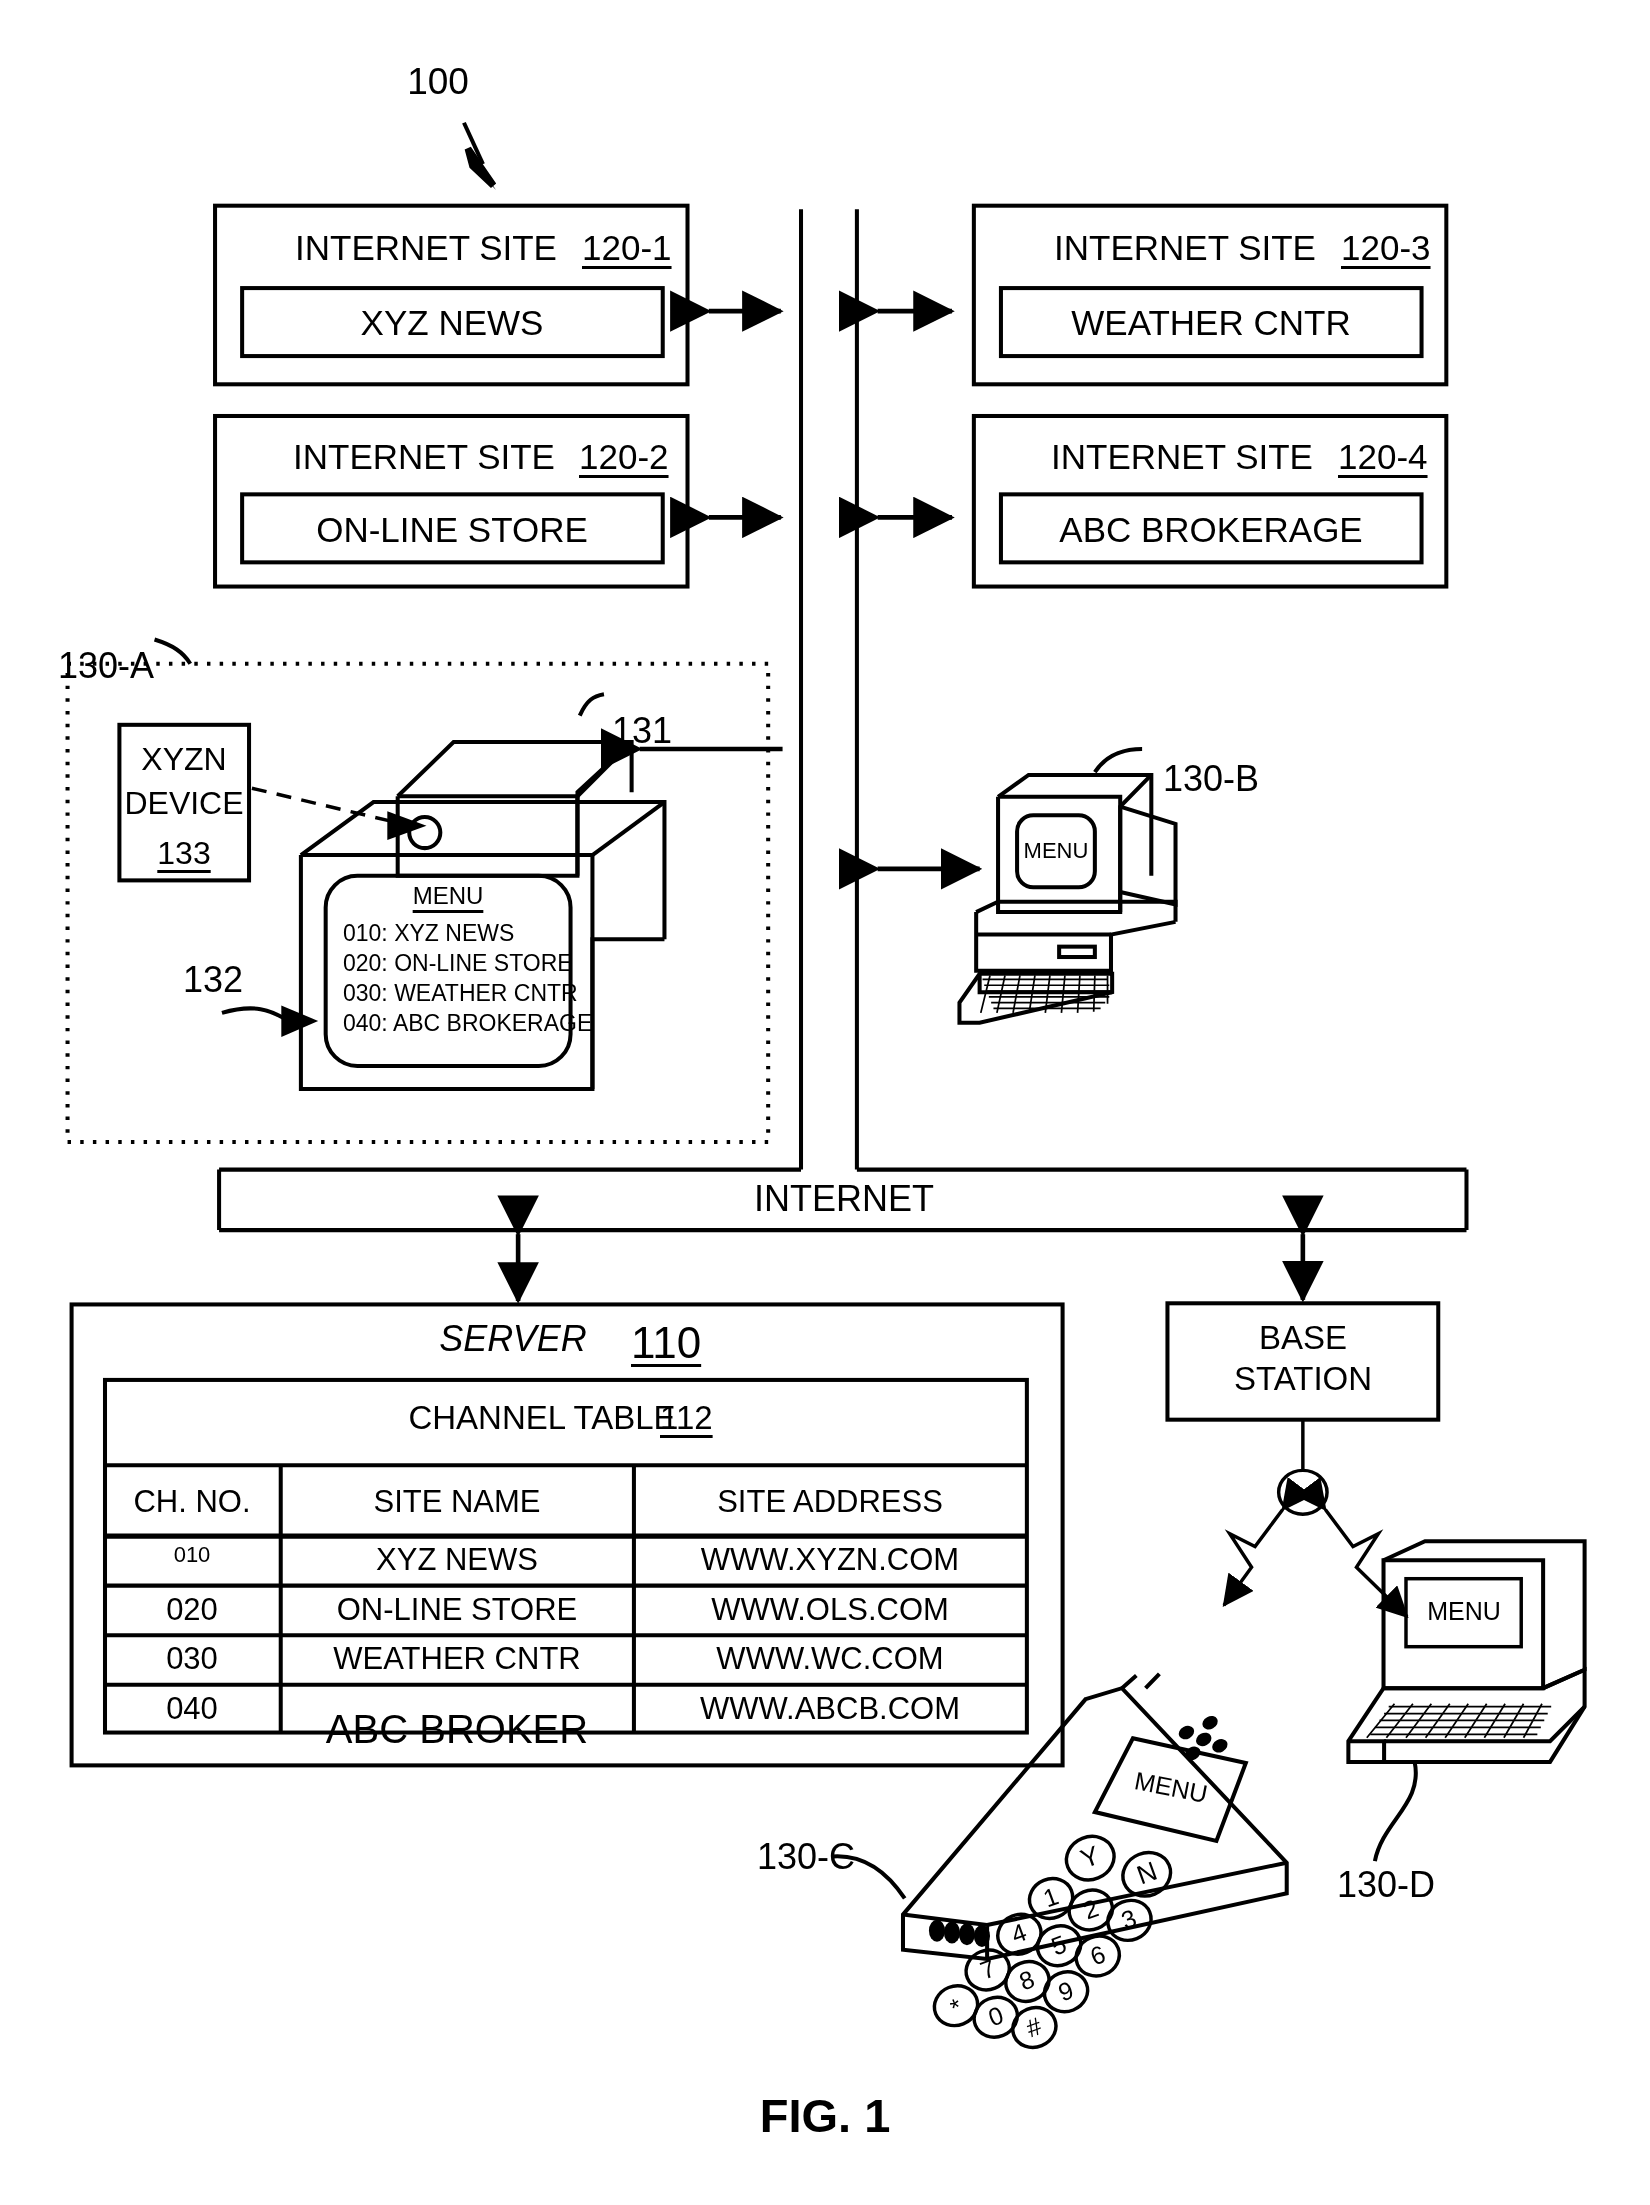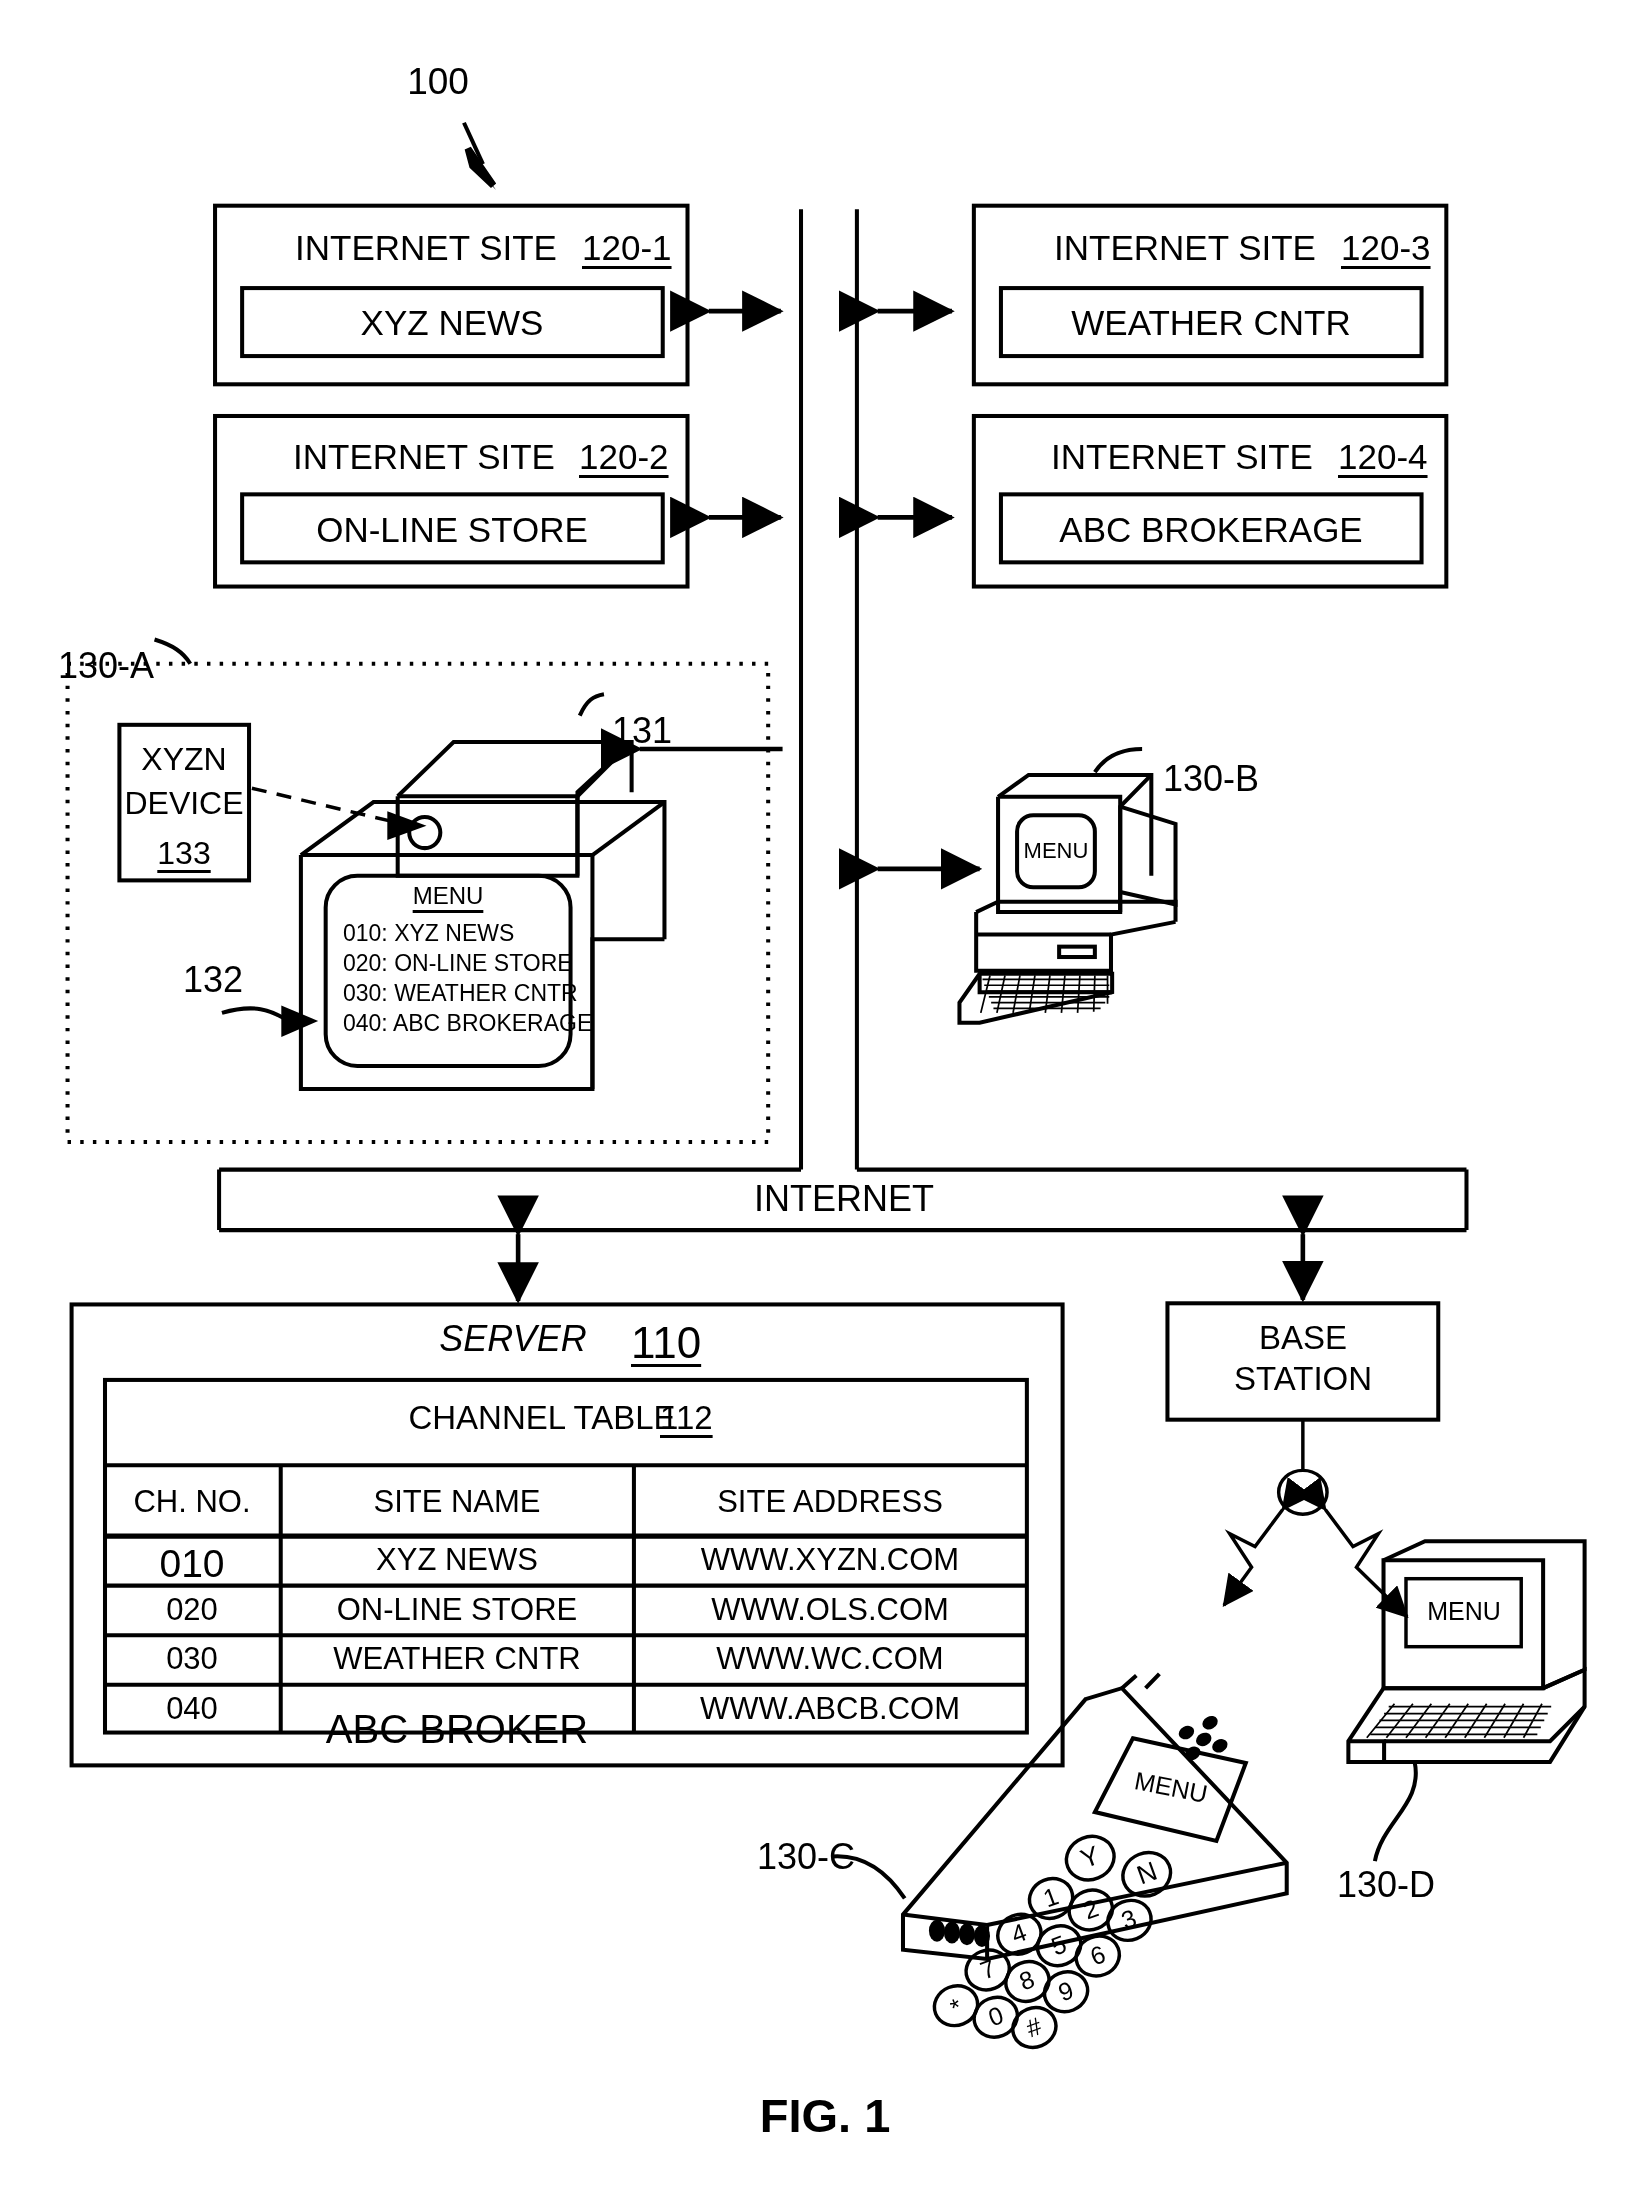--- a/index.html
+++ b/index.html
@@ -245,21 +245,21 @@
 <div class="txt ctr" style="left:513px;top:1321px;font-size:36px;font-style:italic;">SERVER</div>
 <div class="txt u" style="left:631px;top:1321px;font-size:44px;">110</div>
 
 <div class="txt ctr" style="left:542px;top:1401px;font-size:33px;">CHANNEL TABLE</div>
 <div class="txt u" style="left:660px;top:1401px;font-size:33px;">112</div>
 
 <div class="txt ctr" style="left:192px;top:1486px;font-size:31px;">CH. NO.</div>
 <div class="txt ctr" style="left:457px;top:1486px;font-size:31px;">SITE NAME</div>
 <div class="txt ctr" style="left:830px;top:1486px;font-size:31px;">SITE ADDRESS</div>
 
-<div class="txt ctr" style="left:192px;top:1544px;font-size:39px;">010</div>
+<div class="txt ctr" style="left:192px;top:1544px;font-size:22px;">010</div>
 <div class="txt ctr" style="left:457px;top:1544px;font-size:31px;">XYZ NEWS</div>
 <div class="txt ctr" style="left:830px;top:1544px;font-size:31px;">WWW.XYZN.COM</div>
 
 <div class="txt ctr" style="left:192px;top:1594px;font-size:31px;">020</div>
 <div class="txt ctr" style="left:457px;top:1594px;font-size:31px;">ON-LINE STORE</div>
 <div class="txt ctr" style="left:830px;top:1594px;font-size:31px;">WWW.OLS.COM</div>
 
 <div class="txt ctr" style="left:192px;top:1643px;font-size:31px;">030</div>
 <div class="txt ctr" style="left:457px;top:1643px;font-size:31px;">WEATHER CNTR</div>
 <div class="txt ctr" style="left:830px;top:1643px;font-size:31px;">WWW.WC.COM</div>

